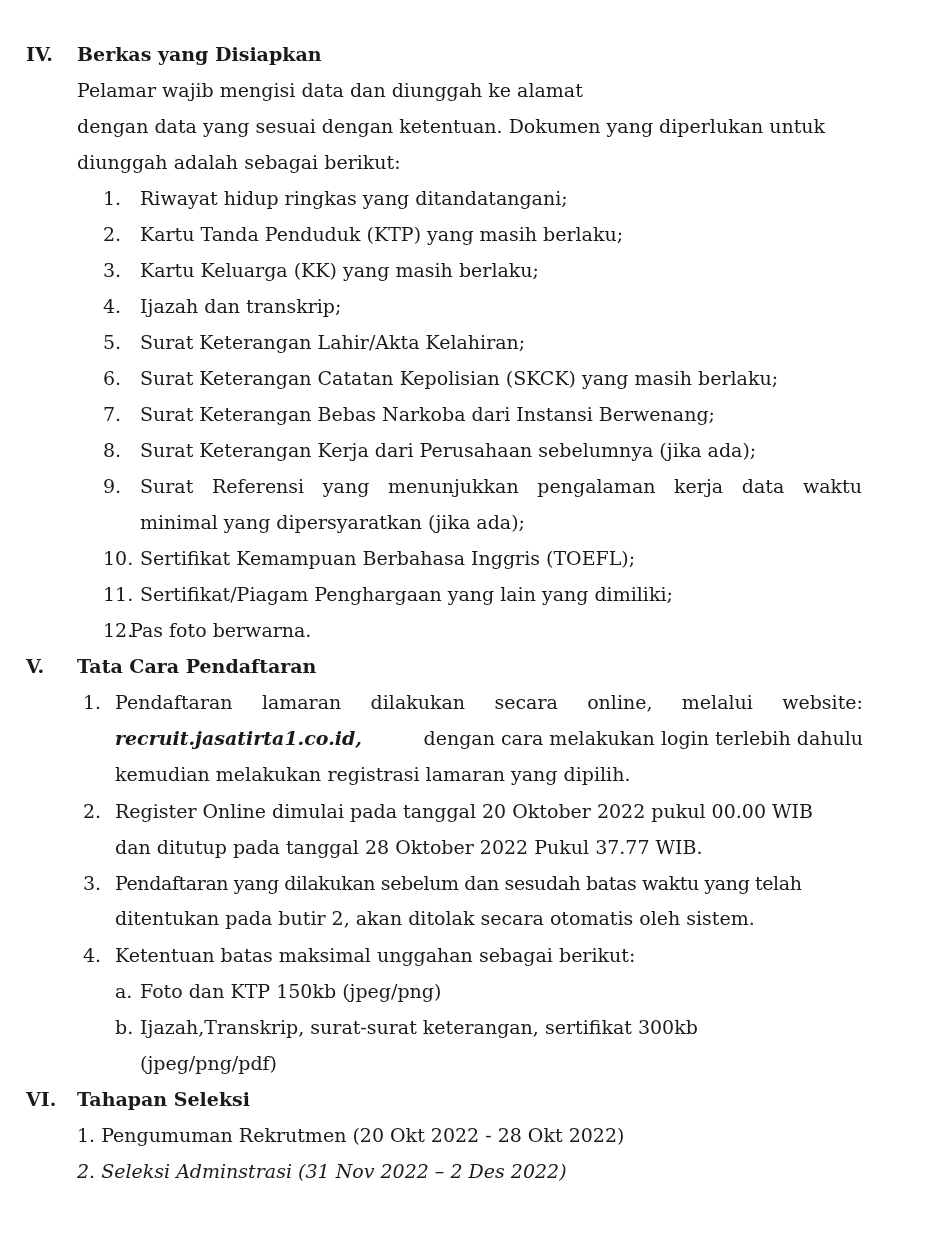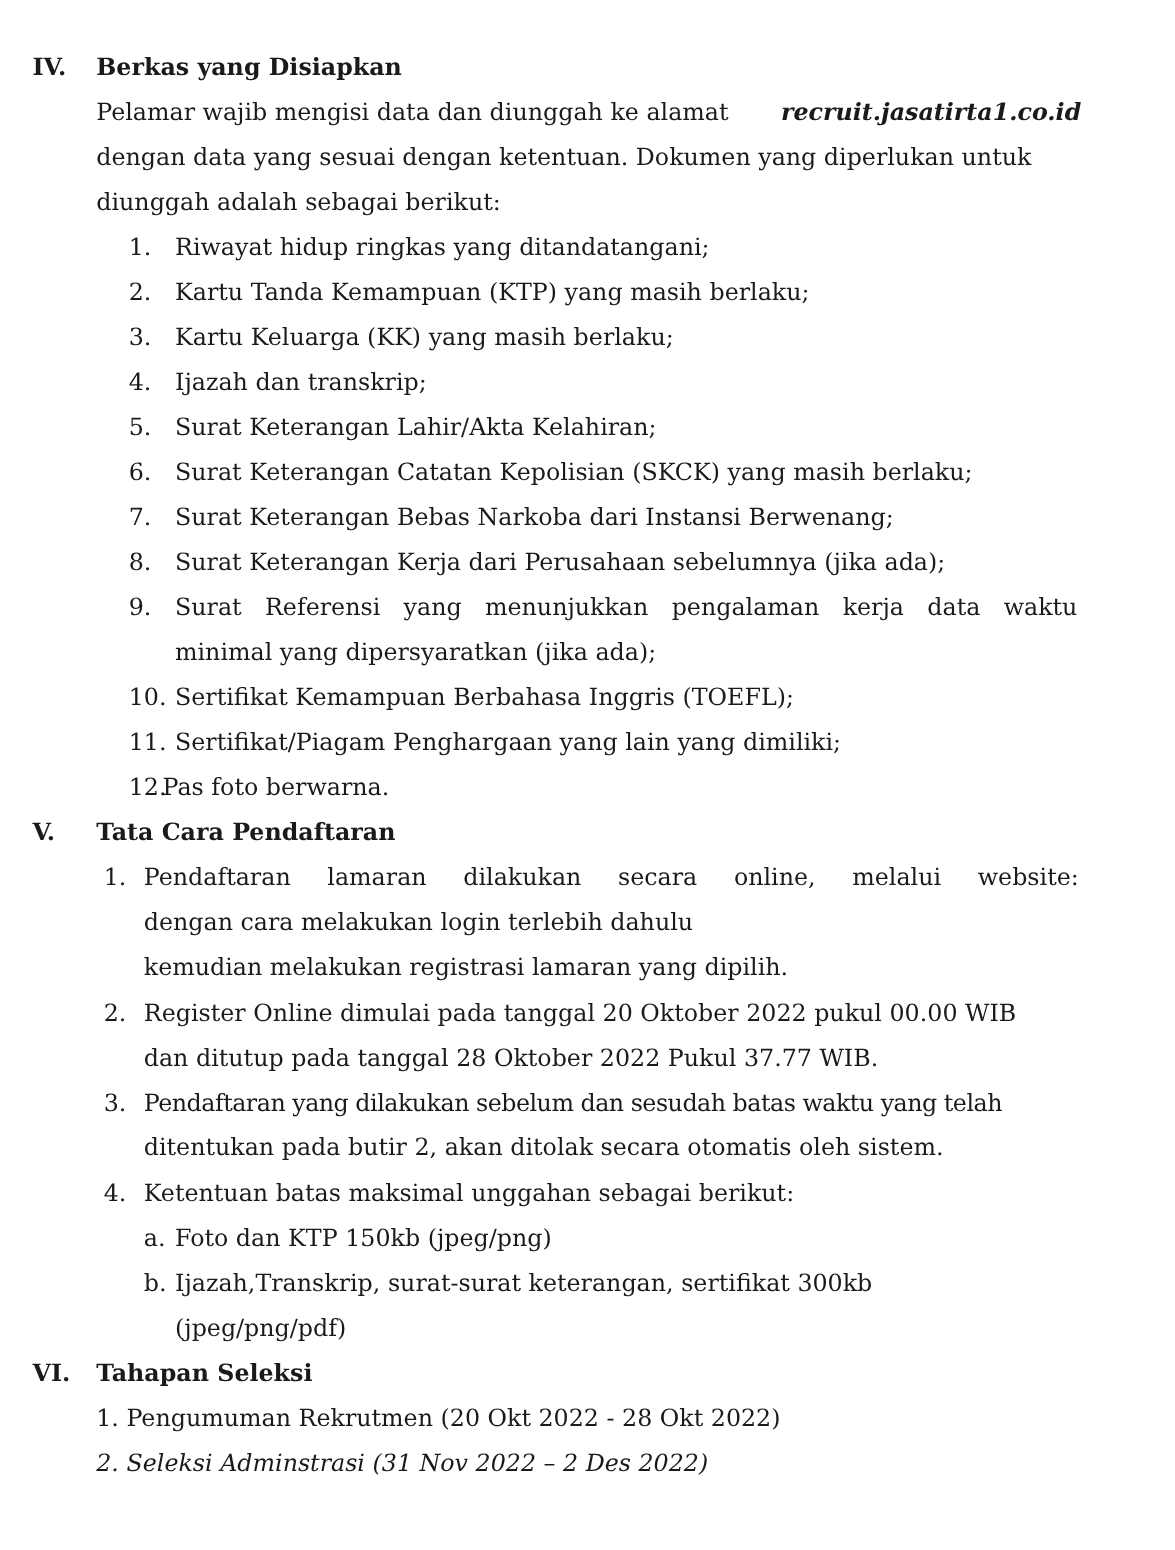--- a/index.html
+++ b/index.html
@@ -54,33 +54,32 @@
 </head>
 <body>
 
 <div class="line" style="top:42px;left:0;width:940px;">
   <span class="heading-num">IV.</span>
   <span class="heading-text">Berkas yang Disiapkan</span>
 </div>
 
 <div class="line para justify" style="top:78px;width:788px;">
   <span>Pelamar wajib mengisi data dan diunggah ke alamat</span>
-  <span class="bold-italic">recruit.jasatirta1.co.id</span>
 </div>
 <div class="line para" style="top:114px;">dengan data yang sesuai dengan ketentuan. Dokumen yang diperlukan untuk</div>
 <div class="line para" style="top:150px;">diunggah adalah sebagai berikut:</div>
 
 <div>
   <div class="line" style="top:186px;left:0;width:940px;">
     <span class="num" style="left:103px;">1.</span>
     <span class="item-text" style="left:140px;">Riwayat hidup ringkas yang ditandatangani;</span>
   </div>
   <div class="line" style="top:222px;left:0;width:940px;">
     <span class="num" style="left:103px;">2.</span>
-    <span class="item-text" style="left:140px;">Kartu Tanda Kemampuan (KTP) yang masih berlaku;</span>
+    <span class="item-text" style="left:140px;">Kartu Tanda Penduduk (KTP) yang masih berlaku;</span>
   </div>
   <div class="line" style="top:258px;left:0;width:940px;">
     <span class="num" style="left:103px;">3.</span>
     <span class="item-text" style="left:140px;">Kartu Keluarga (KK) yang masih berlaku;</span>
   </div>
   <div class="line" style="top:294px;left:0;width:940px;">
     <span class="num" style="left:103px;">4.</span>
     <span class="item-text" style="left:140px;">Ijazah dan transkrip;</span>
   </div>
   <div class="line" style="top:330px;left:0;width:940px;">
@@ -140,20 +139,21 @@
       <span>Pendaftaran</span>
       <span>lamaran</span>
       <span>dilakukan</span>
       <span>secara</span>
       <span>online,</span>
       <span>melalui</span>
       <span>website:</span>
     </span>
   </div>
   <div class="line justify" style="top:726px;left:115px;width:748px;">
+    <span class="bold-italic">recruit.jasatirta1.co.id,</span>
     <span>dengan cara melakukan login terlebih dahulu</span>
   </div>
   <div class="line" style="top:762px;left:115px;">kemudian melakukan registrasi lamaran yang dipilih.</div>
 
   <div class="line" style="top:799px;left:0;width:940px;">
     <span class="num" style="left:83px;">2.</span>
     <span class="item-text" style="left:115px;">Register Online dimulai pada tanggal 20 Oktober 2022 pukul 00.00 WIB</span>
   </div>
   <div class="line" style="top:835px;left:115px;">dan ditutup pada tanggal 28 Oktober 2022 Pukul 37.77 WIB.</div>
 

